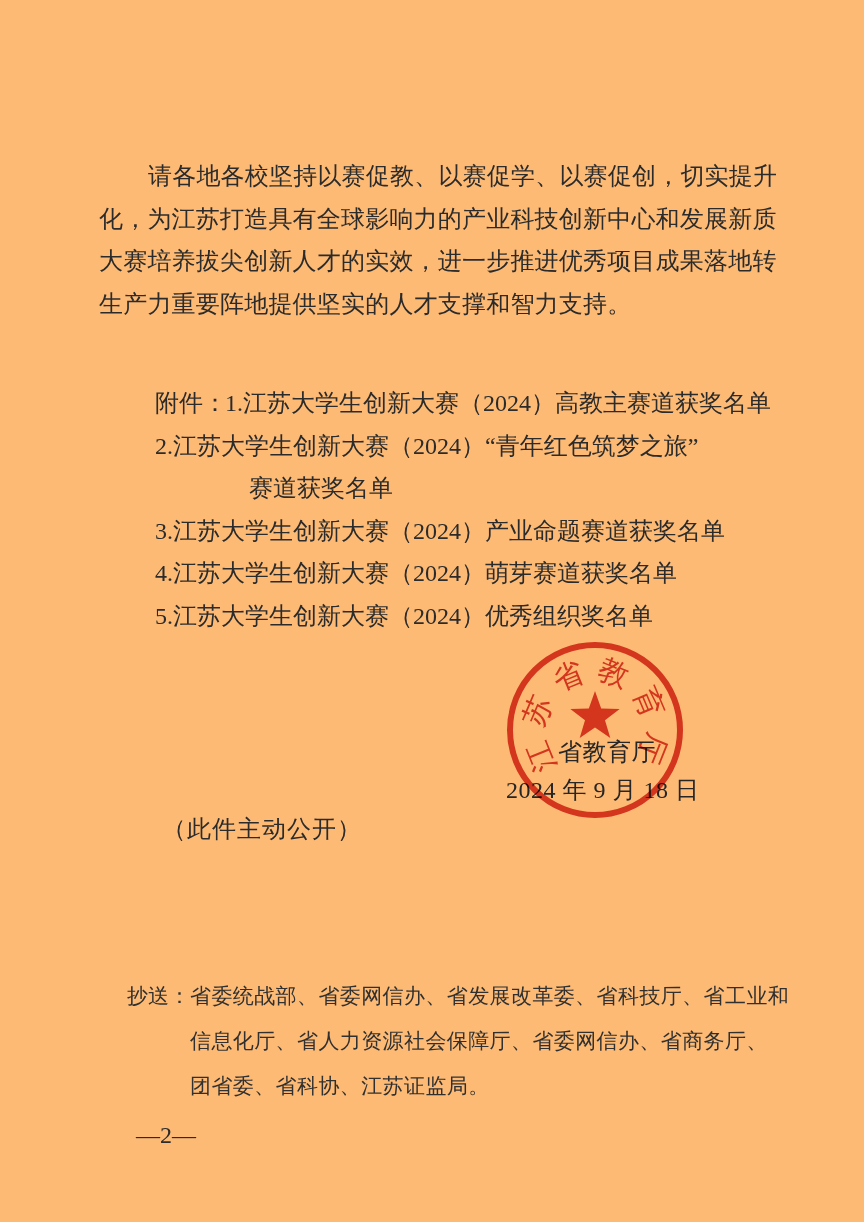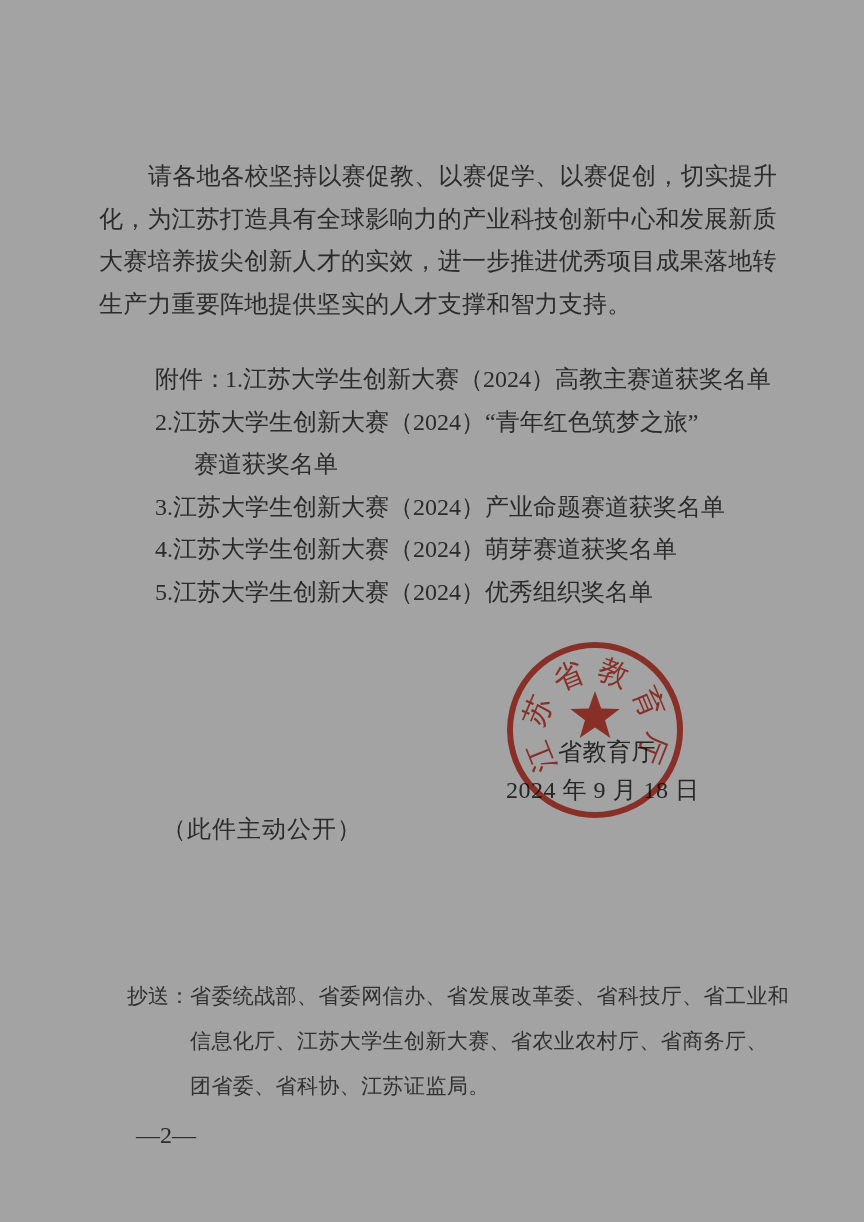--- a/index.html
+++ b/index.html
@@ -4,21 +4,21 @@
 <style>
   html, body {
     margin: 0;
     padding: 0;
     background: #ffffff;
   }
   #page {
     position: relative;
     width: 864px;
     height: 1222px;
-    background: #a3a3a3;
+    background: #fdba74;
     overflow: hidden;
     font-family: "Liberation Serif", "DejaVu Serif", serif;
     color: #2b2b2b;
   }
   
   .para {
     position: absolute;
     left: 99px;
     top: 155px;
     width: 676px;
@@ -32,23 +32,23 @@
   
   .attachments {
     position: absolute;
     left: 155px;
     top: 358px;
     width: 640px;
     font-size: 24px;
     line-height: 42.5px;
   }
   .att-row { white-space: nowrap; }
-  .att-row .att-label { display: inline-block; width: 70px; }
+  .att-row .att-label { display: inline-block; width: 70px; margin-top: 24px; }
   .att-row.item { }
-  .att-row.continuation { margin-left: 39px; }
+  .att-row.continuation { margin-left: 94px; }
 
   
   .signer {
     position: absolute;
     left: 558px;
     top: 736px;
     font-size: 24px;
     letter-spacing: 0.5px;
     white-space: nowrap;
     color: #262626;
@@ -144,20 +144,20 @@
       <textPath href="#sealArc" startOffset="50%" text-anchor="middle">江苏省教育厅</textPath>
     </text>
   </svg>
 
   <div class="disclosure">（此件主动公开）</div>
 
   <div class="cc">
     <div class="cc-label">抄送：</div>
     <div class="cc-lines">
       <div class="cc-line">省委统战部、省委网信办、省发展改革委、省科技厅、省工业和</div>
-      <div class="cc-line">信息化厅、江苏大学生创新大赛、省农业农村厅、省商务厅、</div>
+      <div class="cc-line">信息化厅、省人力资源社会保障厅、省委网信办、省商务厅、</div>
       <div class="cc-line">团省委、省科协、江苏证监局。</div>
     </div>
   </div>
 
   <div class="page-number">—2—</div>
 
 </div>
 
 </body></html>

